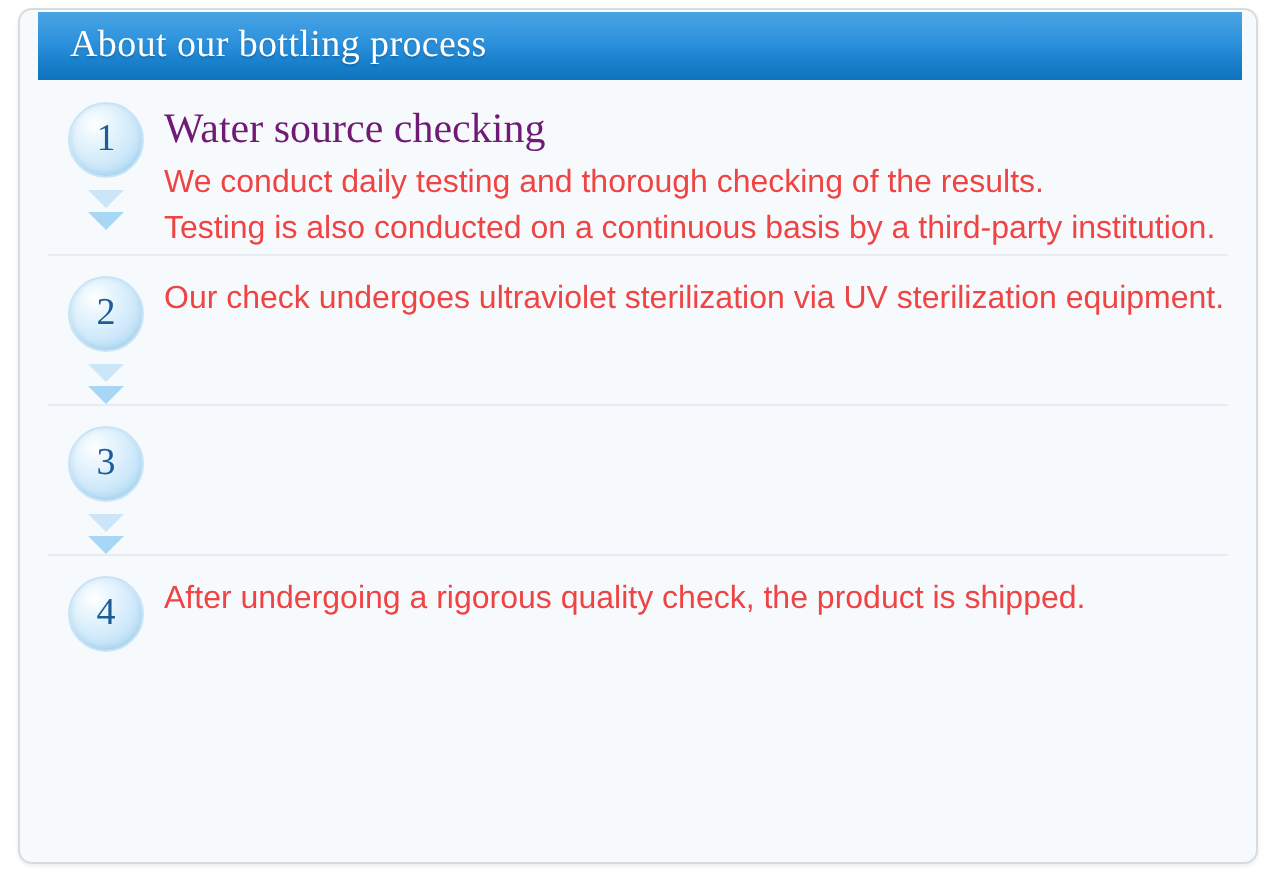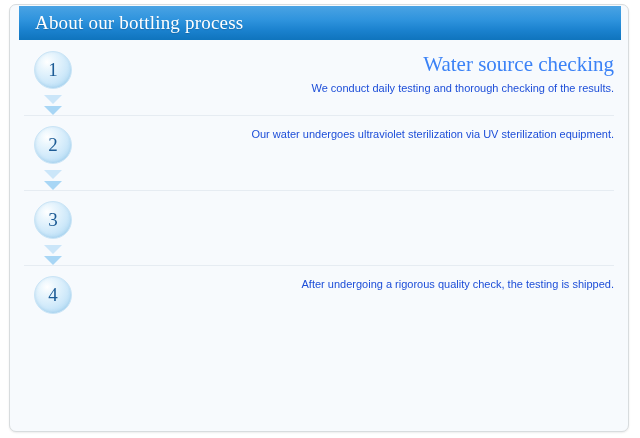--- a/index.html
+++ b/index.html
@@ -19,21 +19,20 @@
     left: 9px;
     top: 4px;
     width: 620px;
     height: 428px;
     box-sizing: border-box;
     background: #f7fafd;
     border: 1px solid #d8dcde;
     border-radius: 7px;
     box-shadow: 0 1px 2px rgba(0,0,0,0.08);
     overflow: hidden;
-    text-align: right;
   }
 
   .header-bar {
     position: absolute;
     left: 9px;
     top: 1px;
     width: 602px;
     height: 34px;
     background: linear-gradient(to bottom, #4aa3e4 0%, #2e93dd 42%, #1a81ce 72%, #0f74bd 100%);
     display: flex;
@@ -126,29 +125,29 @@
 
   .content-col {
     flex: 1 1 auto;
     padding-top: 1px;
     min-width: 0;
   }
   .step-title {
     font-family: "Liberation Serif", serif;
     font-size: 21px;
     font-weight: 400;
-    color: #3b82f6;
+    color: #701a75;
     margin: 0 0 5px 0;
     line-height: 1.15;
     white-space: nowrap;
   }
   .step-line {
     font-family: "Liberation Sans", sans-serif;
-    font-size: 11px;
-    color: #1d4ed8;
+    font-size: 16px;
+    color: #ef4444;
     line-height: 1.42;
     white-space: nowrap;
   }
 </style>
 </head>
 <body>
 
 <div class="card">
 
   <div class="header-bar">
@@ -163,37 +162,38 @@
               <span class="badge-num">1</span>
             </div>
             <div class="arrows">
               <div class="arrow top"></div>
               <div class="arrow bottom"></div>
             </div>
           </div>
           <div class="content-col">
             <div class="step-title">Water source checking</div>
             <div class="step-line">We conduct daily testing and thorough checking of the results.</div>
+            <div class="step-line">Testing is also conducted on a continuous basis by a third-party institution.</div>
           </div>
         </div>
       </div>
       <div class="step">
         <div class="step-divider"></div>
         <div class="step-inner">
           <div class="badge-col">
             <div class="badge">
               <span class="badge-num">2</span>
             </div>
             <div class="arrows">
               <div class="arrow top"></div>
               <div class="arrow bottom"></div>
             </div>
           </div>
           <div class="content-col">
-            <div class="step-line">Our water undergoes ultraviolet sterilization via UV sterilization equipment.</div>
+            <div class="step-line">Our check undergoes ultraviolet sterilization via UV sterilization equipment.</div>
           </div>
         </div>
       </div>
       <div class="step">
         <div class="step-divider"></div>
         <div class="step-inner">
           <div class="badge-col">
             <div class="badge">
               <span class="badge-num">3</span>
             </div>
@@ -206,19 +206,19 @@
       </div>
       <div class="step">
         <div class="step-divider"></div>
         <div class="step-inner">
           <div class="badge-col">
             <div class="badge">
               <span class="badge-num">4</span>
             </div>
           </div>
           <div class="content-col">
-            <div class="step-line">After undergoing a rigorous quality check, the testing is shipped.</div>
+            <div class="step-line">After undergoing a rigorous quality check, the product is shipped.</div>
           </div>
         </div>
       </div>
     </div>
 
 </div>
 
 </body></html>

